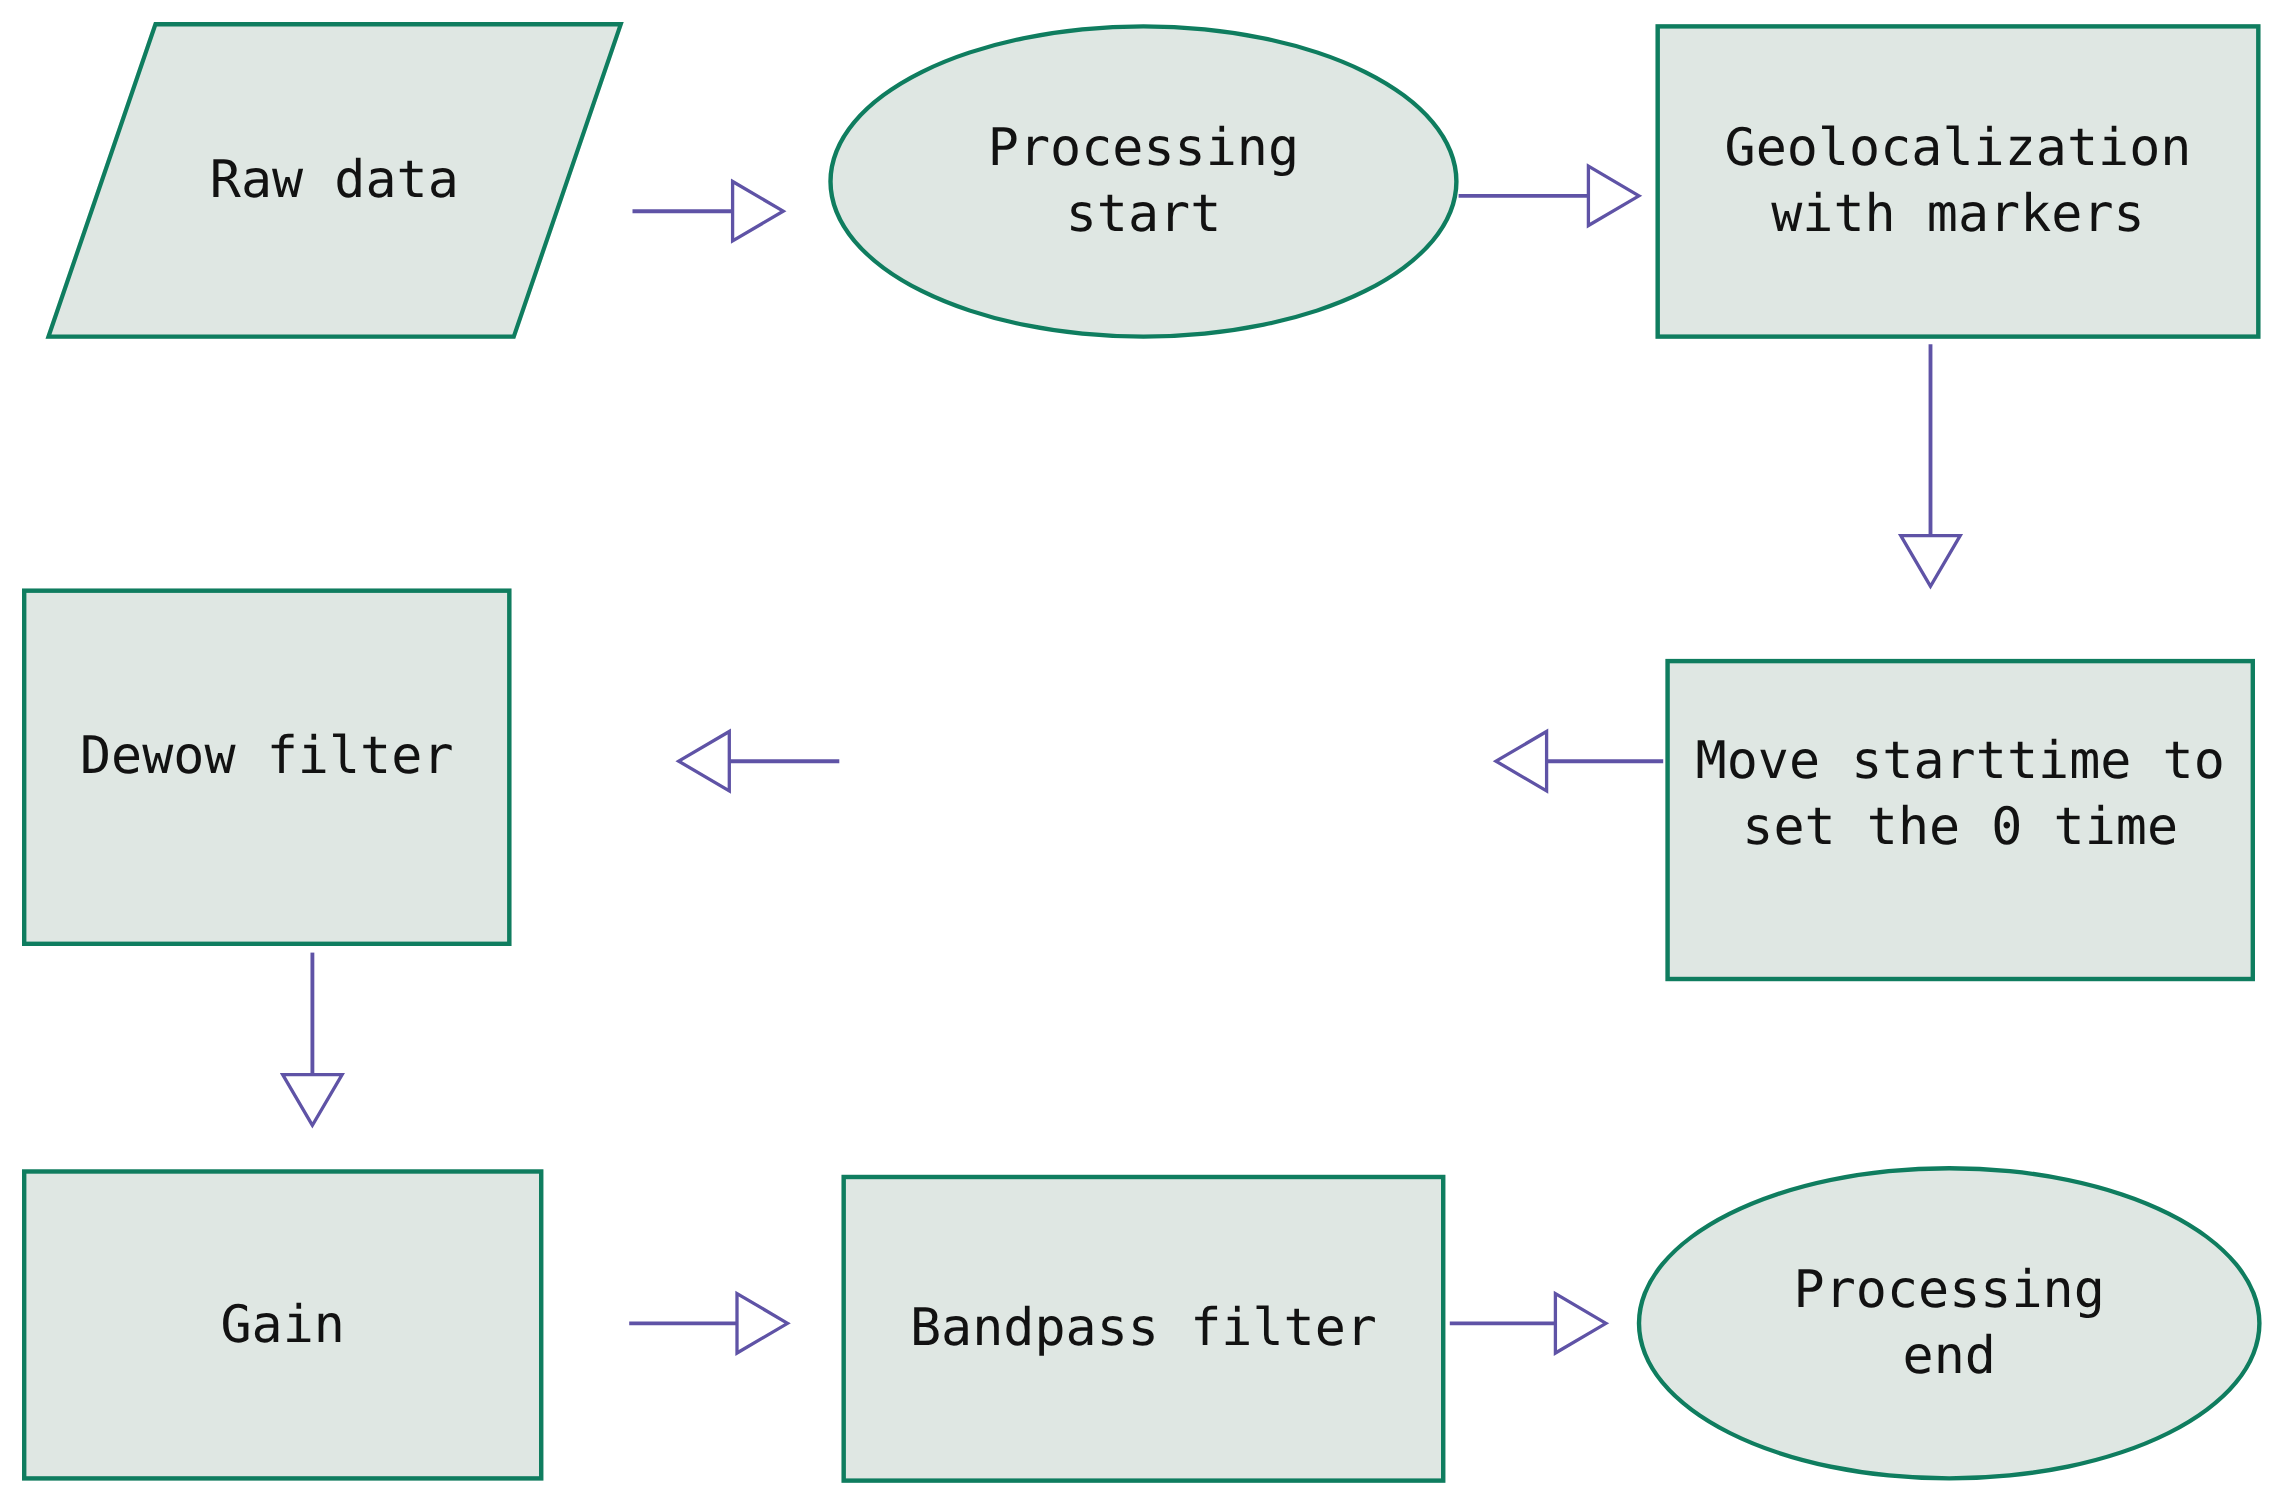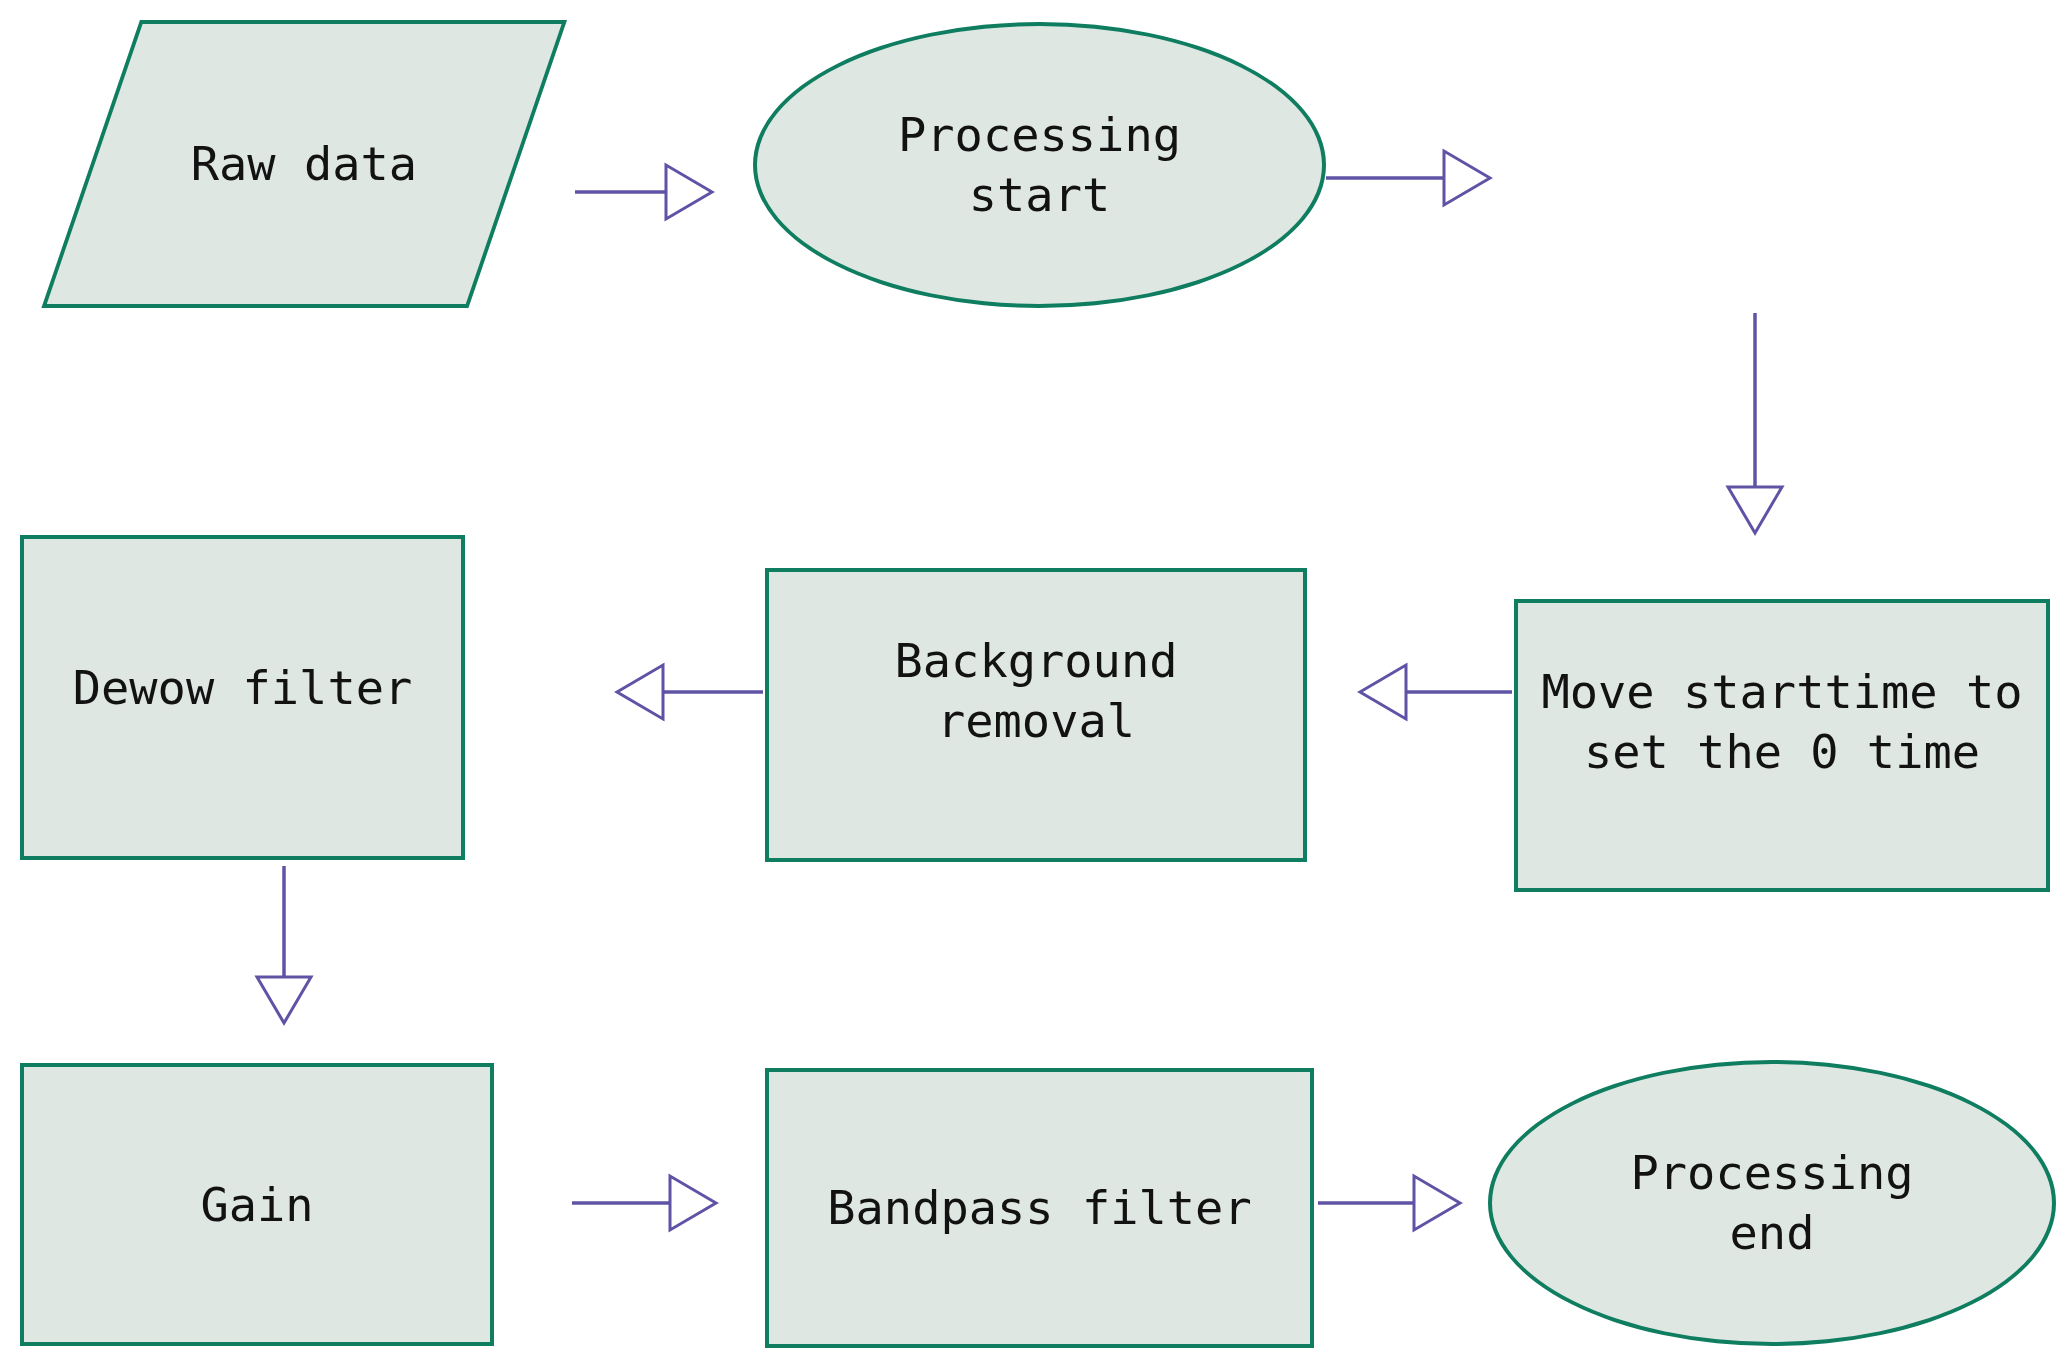--- a/index.html
+++ b/index.html
@@ -60,30 +60,30 @@
 
   <div class="node parallelogram" style="left:140px; top:20px; width:427px; height:288px;">
     <span class="label">Raw data</span>
   </div>
 
   <div class="node ellipse" style="left:753px; top:22px; width:573px; height:286px;">
     <span class="label">Processing
 start</span>
   </div>
 
+  <div class="node" style="left:1505px; top:22px; width:550px; height:286px;">
+    <span class="label">Geolocalization
+with markers</span>
+  </div>
 
   <div class="node" style="left:1514px; top:565px; width:536px; height:293px;margin-top:34px;">
     <span class="label label-up">Move starttime to
 set the 0 time</span>
   </div>
 
-  <div class="node" style="left:765px; top:568px; width:542px; height:294px;">
-    <span class="label label-up">Background
-removal</span>
-  </div>
 
   <div class="node" style="left:20px; top:535px; width:445px; height:325px;">
     <span class="label label-up-sm">Dewow filter</span>
   </div>
 
   <div class="node" style="left:20px; top:1063px; width:474px; height:283px;">
     <span class="label">Gain</span>
   </div>
 
   <div class="node" style="left:765px; top:1068px; width:549px; height:280px;">

